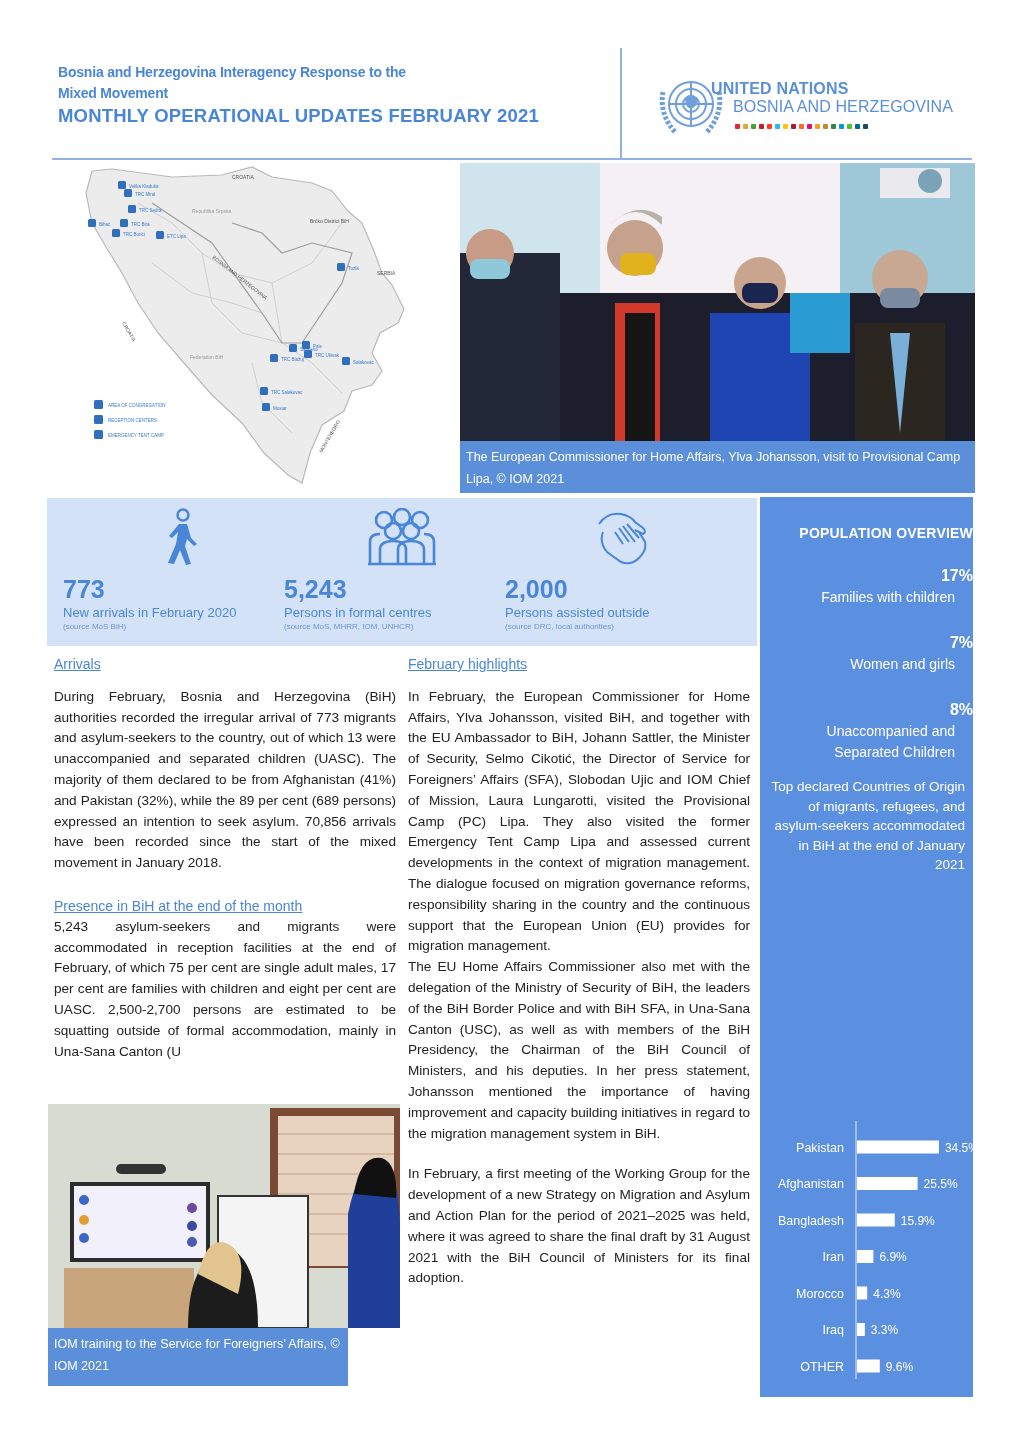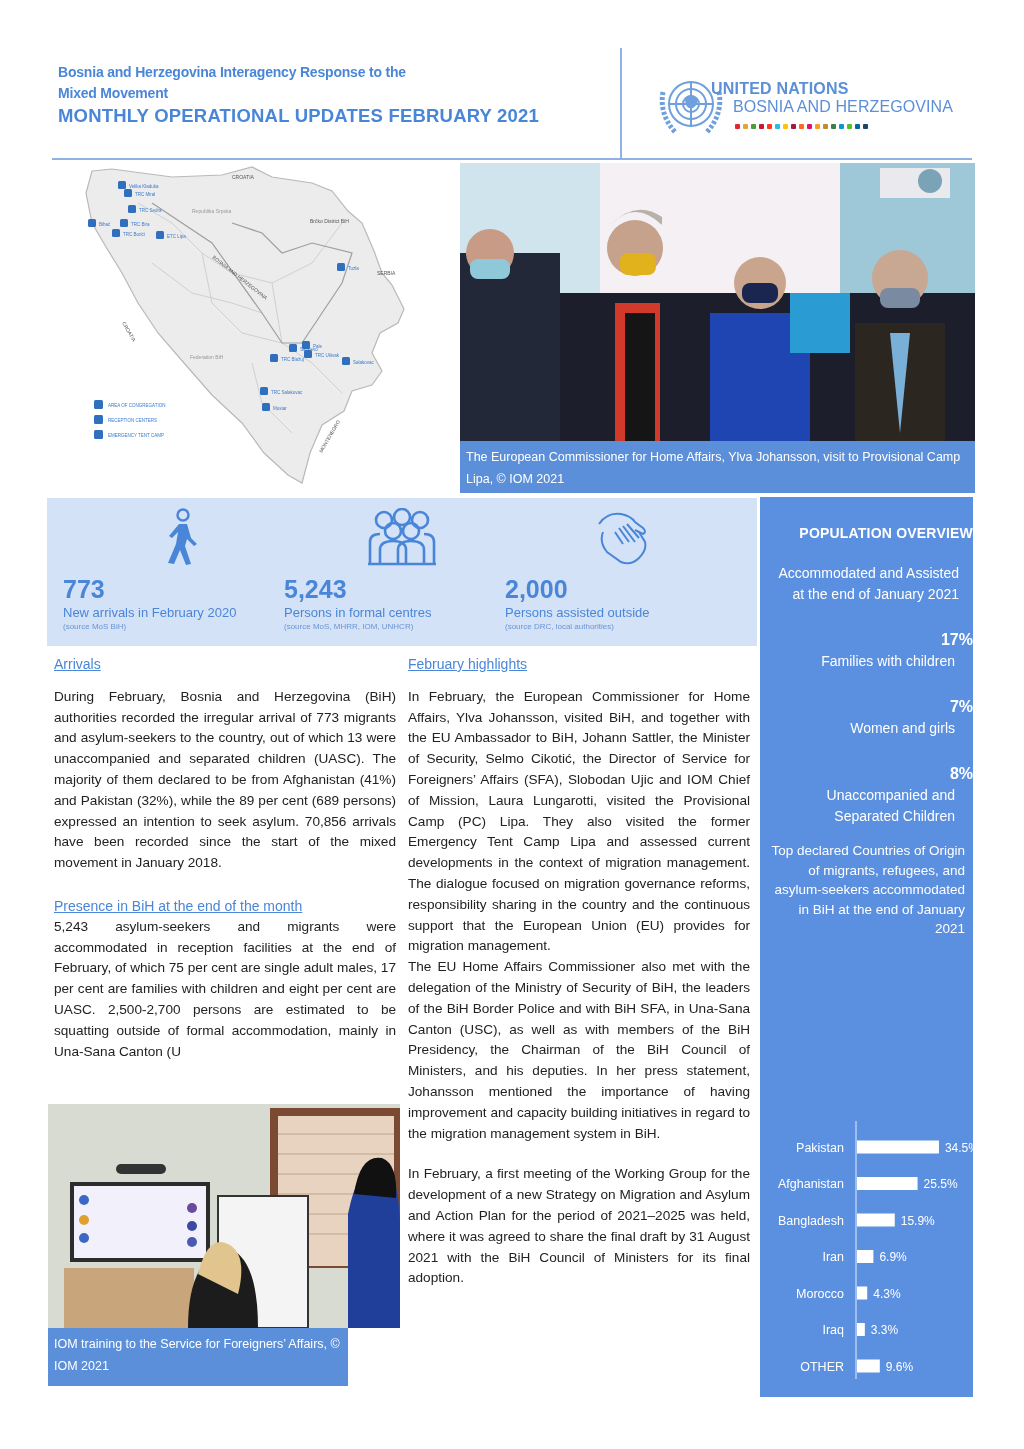--- a/index.html
+++ b/index.html
@@ -232,21 +232,20 @@
       </svg>
     </div>
     <div class="val">2,000</div>
     <div class="lbl">Persons assisted outside</div>
     <div class="src">(source DRC, local authorities)</div>
   </div>
 </div>
 
 <div class="abs" id="side">
   <div class="t">POPULATION OVERVIEW</div>
-  <div class="s">Accommodated and Assisted at the end of January 2021</div>
   <div style="margin-top:10px">
     <div class="pop-item" style="margin-top:24px">
       <div class="p">17%</div>
       <div class="d">Families with children</div>
     </div>
     <div class="pop-item" style="margin-top:24px">
       <div class="p">7%</div>
       <div class="d">Women and girls</div>
     </div>
     <div class="pop-item" style="margin-top:24px">

